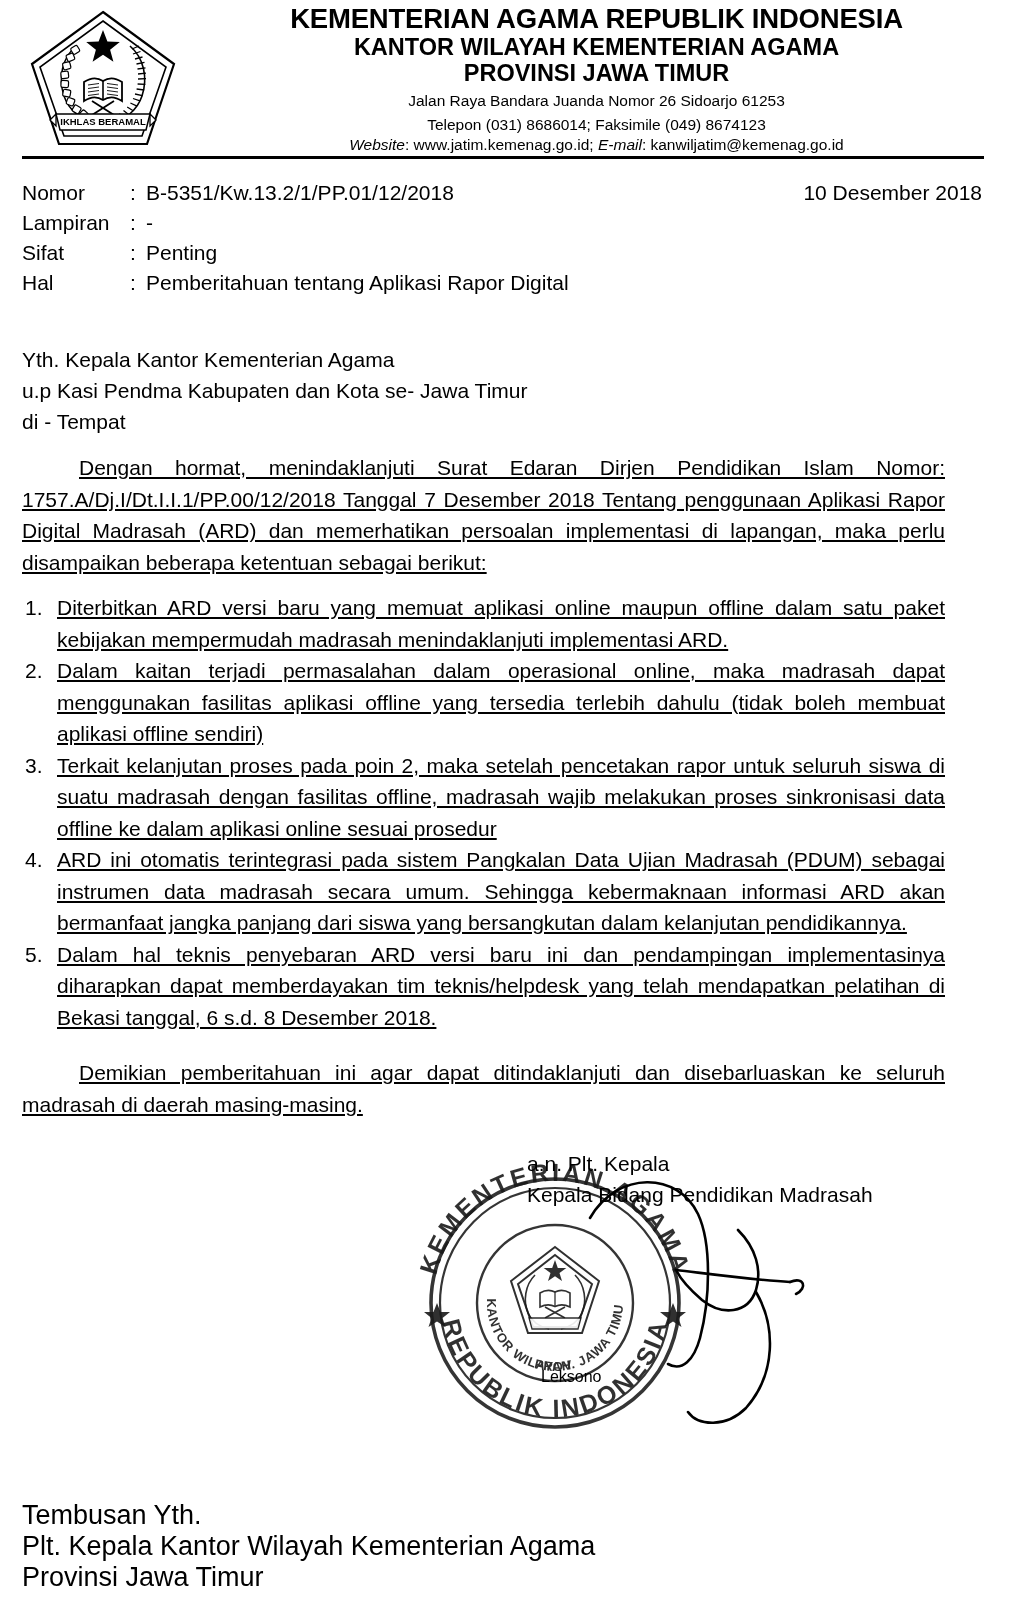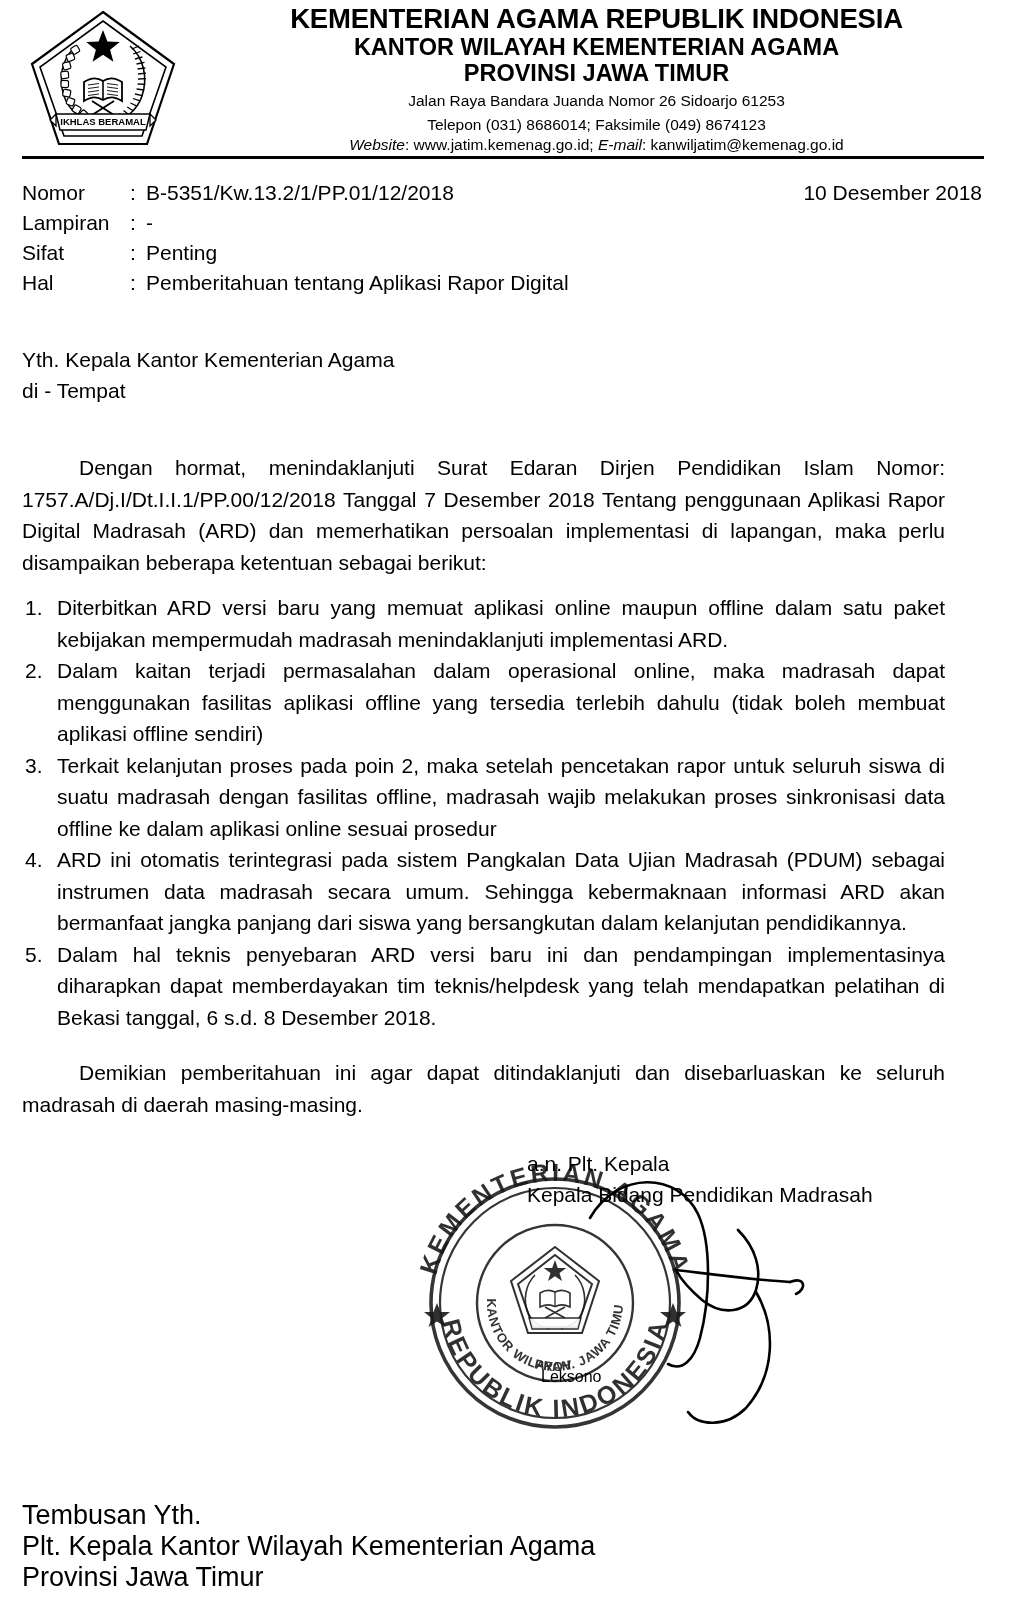--- a/index.html
+++ b/index.html
@@ -118,20 +118,21 @@
   }
   .recipient div { white-space: nowrap; }
 
   
   .body-block {
     position: absolute;
     left: 22px;
     top: 452px;
     width: 923px;
     font-size: 21px;
+    text-decoration: underline;
   }
   p.para {
     margin: 0;
     text-align: justify;
     text-justify: inter-word;
     line-height: 31.5px;
     text-indent: 57px;
   }
   ol.items {
     margin: 14px 0 0 0;
@@ -306,20 +307,21 @@
     <div class="meta-row">
       <span class="meta-label">Sifat</span><span class="meta-colon">:</span><span class="meta-value">Penting</span>
     </div>
     <div class="meta-row">
       <span class="meta-label">Hal</span><span class="meta-colon">:</span><span class="meta-value">Pemberitahuan tentang Aplikasi Rapor Digital</span>
     </div>
   </div>
 
   <div class="recipient">
     <div>Yth.  Kepala Kantor Kementerian Agama</div>
+    <div>u.p Kasi Pendma Kabupaten dan Kota se- Jawa Timur</div>
     <div>di - Tempat</div>
   </div>
 
   <div class="body-block">
     <p class="para">Dengan hormat, menindaklanjuti Surat Edaran Dirjen Pendidikan Islam Nomor: 1757.A/Dj.I/Dt.I.I.1/PP.00/12/2018 Tanggal 7 Desember 2018 Tentang penggunaan Aplikasi Rapor Digital Madrasah (ARD) dan memerhatikan persoalan implementasi di lapangan, maka perlu disampaikan beberapa ketentuan sebagai berikut:</p>
 
     <ol class="items">
       <li>Diterbitkan ARD versi baru yang memuat aplikasi online maupun offline dalam satu paket kebijakan mempermudah madrasah menindaklanjuti implementasi ARD.</li>
       <li>Dalam kaitan terjadi permasalahan dalam operasional online, maka madrasah dapat menggunakan fasilitas aplikasi offline yang tersedia terlebih dahulu (tidak boleh membuat aplikasi offline sendiri)</li>
       <li>Terkait kelanjutan proses pada poin 2, maka setelah pencetakan rapor untuk seluruh siswa di suatu madrasah dengan fasilitas offline, madrasah wajib melakukan proses sinkronisasi data offline ke dalam aplikasi online sesuai prosedur</li>

